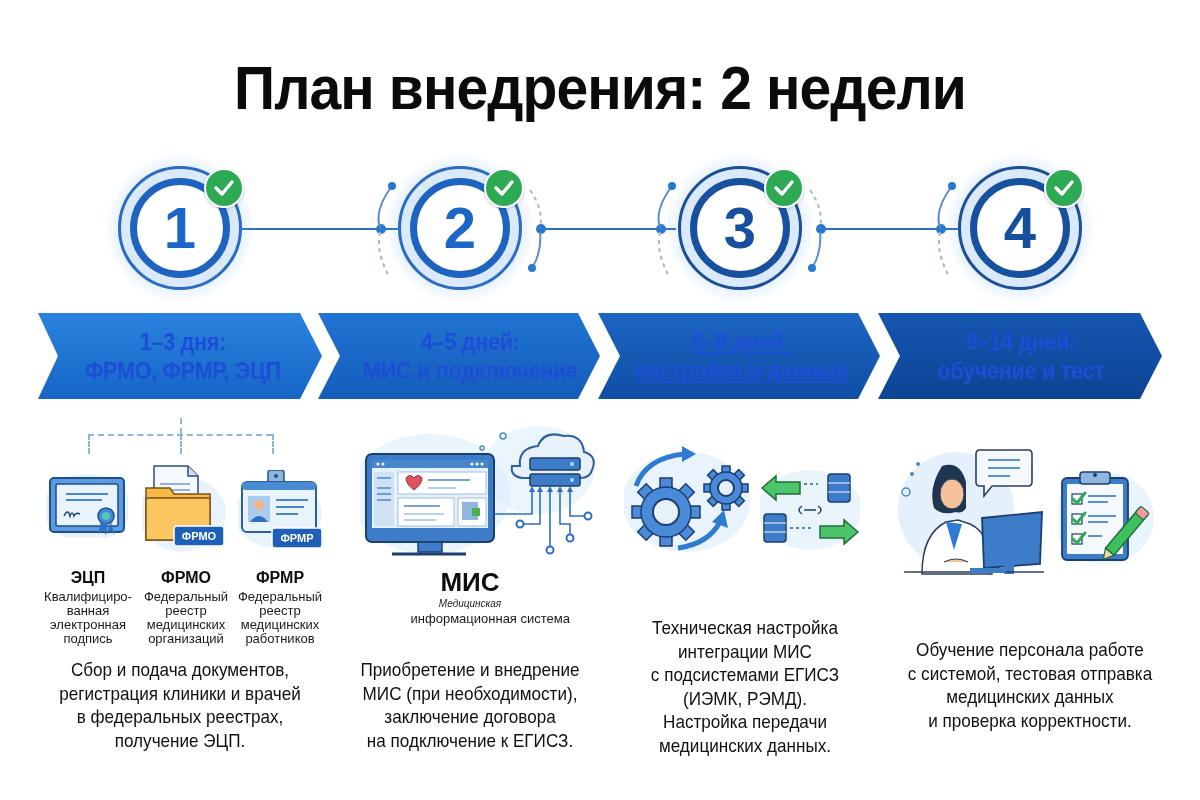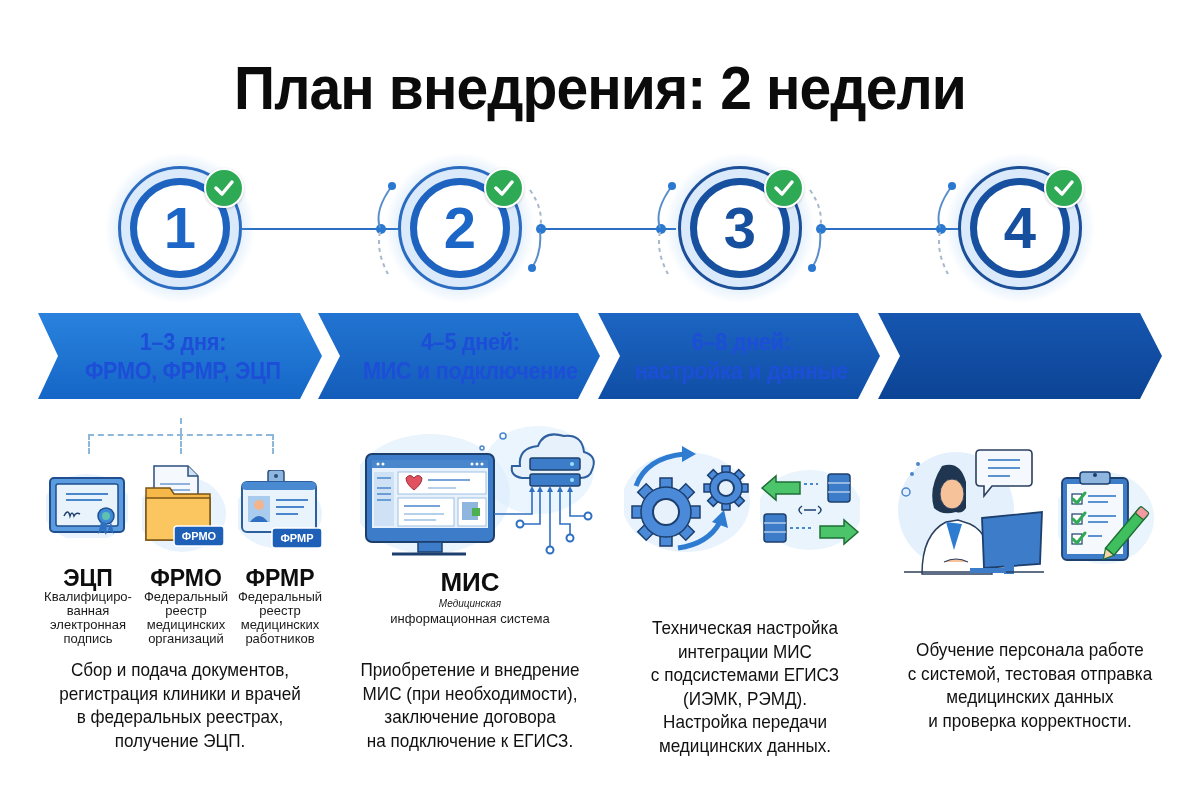--- a/index.html
+++ b/index.html
@@ -48,21 +48,21 @@
   .chev {
     position: absolute; top: 0; height: 86px;
     display: flex; flex-direction: column; align-items: center; justify-content: center;
     color: #1d4ed8; text-align: center;
   }
   .chev .l1, .chev .l2 { font-size: 24px; font-weight: 700; line-height: 29px; letter-spacing: -0.3px; }
   .chev .txt { transform: scaleX(0.9); }
 
   
   .grp { position: absolute; }
-  .lbl-big { font-size: 23px; font-weight: 700; color: #0e0e0e; text-align: center; line-height: 24px; }
+  .lbl-big { font-size: 16px; font-weight: 700; color: #0e0e0e; text-align: center; line-height: 24px; }
   .lbl-small { font-size: 13px; color: #1a1a1a; text-align: center; line-height: 14px; }
   .desc {
     position: absolute; text-align: center; font-size: 19px; line-height: 23.5px; color: #111;
     transform: scaleX(0.9); transform-origin: center top;
   }
   .dashed { position: absolute; border-color: #8eb7dc; border-style: dashed; border-width: 0; }
 </style>
 </head>
 <body>
 
@@ -182,24 +182,30 @@
       <div class="l1">1–3 дня:</div>
       <div class="l2">ФРМО, ФРМР, ЭЦП</div>
     </div>
   </div>
   <div class="chev" style="left:345px;width:250px;">
     <div class="txt">
       <div class="l1">4–5 дней:</div>
       <div class="l2">МИС и подключение</div>
     </div>
   </div>
-  <div class="chev" style="left:616px;width:250px;">
+  <div class="chev" style="left:616px;width:250px;text-decoration:underline;">
     <div class="txt">
       <div class="l1">6–8 дней:</div>
       <div class="l2">настройка и данные</div>
+    </div>
+  </div>
+  <div class="chev" style="left:896px;width:250px;">
+    <div class="txt">
+      <div class="l1">9–14 дней:</div>
+      <div class="l2">обучение и тест</div>
     </div>
   </div>
 </div>
 
 <div class="dashed" style="left:180px;top:418px;height:16px;border-left-width:2px;"></div>
 <div class="dashed" style="left:88px;top:434px;width:184px;border-top-width:2px;"></div>
 <div class="dashed" style="left:88px;top:434px;height:20px;border-left-width:2px;"></div>
 <div class="dashed" style="left:180px;top:434px;height:20px;border-left-width:2px;"></div>
 <div class="dashed" style="left:272px;top:434px;height:20px;border-left-width:2px;"></div>
 
@@ -331,21 +337,21 @@
       <circle cx="210" cy="114" r="3.5"></circle>
       <circle cx="228" cy="92" r="3.5"></circle>
   </g>
   <circle cx="143" cy="12" r="3" fill="none" stroke="#4a86cc" stroke-width="1.5"></circle>
   <circle cx="122" cy="24" r="2" fill="none" stroke="#4a86cc" stroke-width="1.5"></circle>
 </svg>
 
 <div class="grp" style="left:370px;top:568px;width:200px;">
   <div class="lbl-big" style="font-size:26px;line-height:28px;">МИС</div>
   <div class="lbl-small" style="font-size:10px;line-height:15px;font-style:italic;">Медицинская</div>
-  <div class="lbl-small" style="font-size:13px;line-height:15px;">информационная система</div>
+  <div class="lbl-small" style="font-size:13px;line-height:15px;text-align:right;">информационная система</div>
 </div>
 
 <div class="desc" style="left:320px;top:658px;width:300px;">
   <div>Приобретение и внедрение</div>
   <div>МИС (при необходимости),</div>
   <div>заключение договора</div>
   <div>на подключение к ЕГИСЗ.</div>
 </div>
 
 <svg class="grp" style="left:624px;top:444px;" width="130" height="110" viewBox="0 0 130 110">

